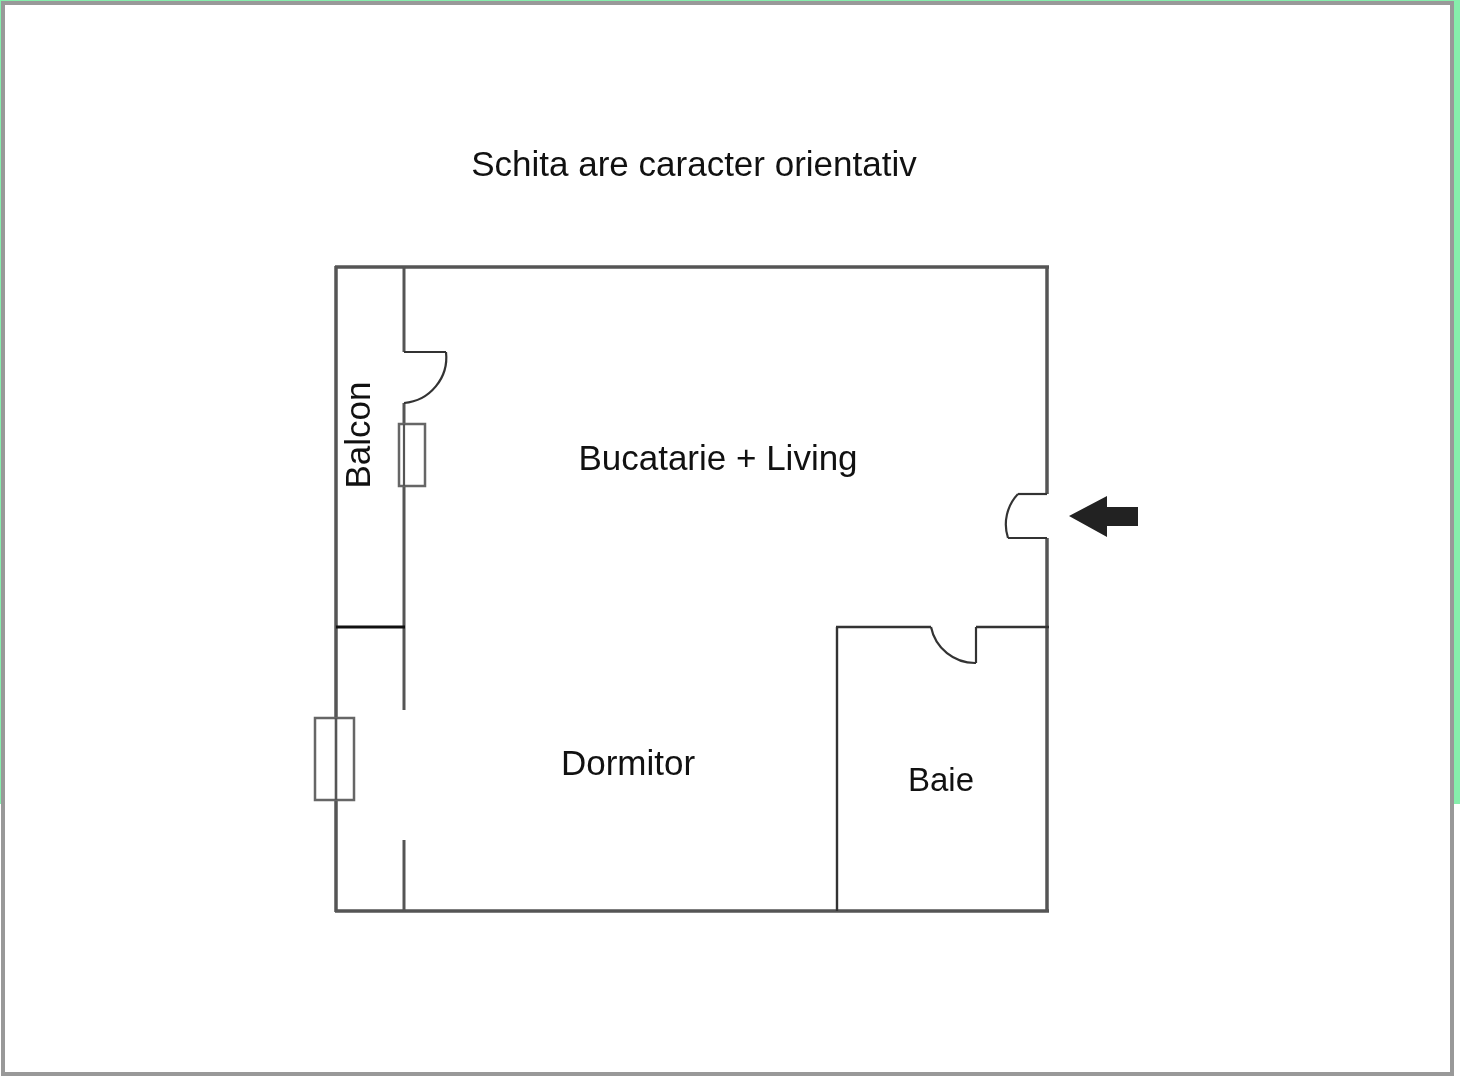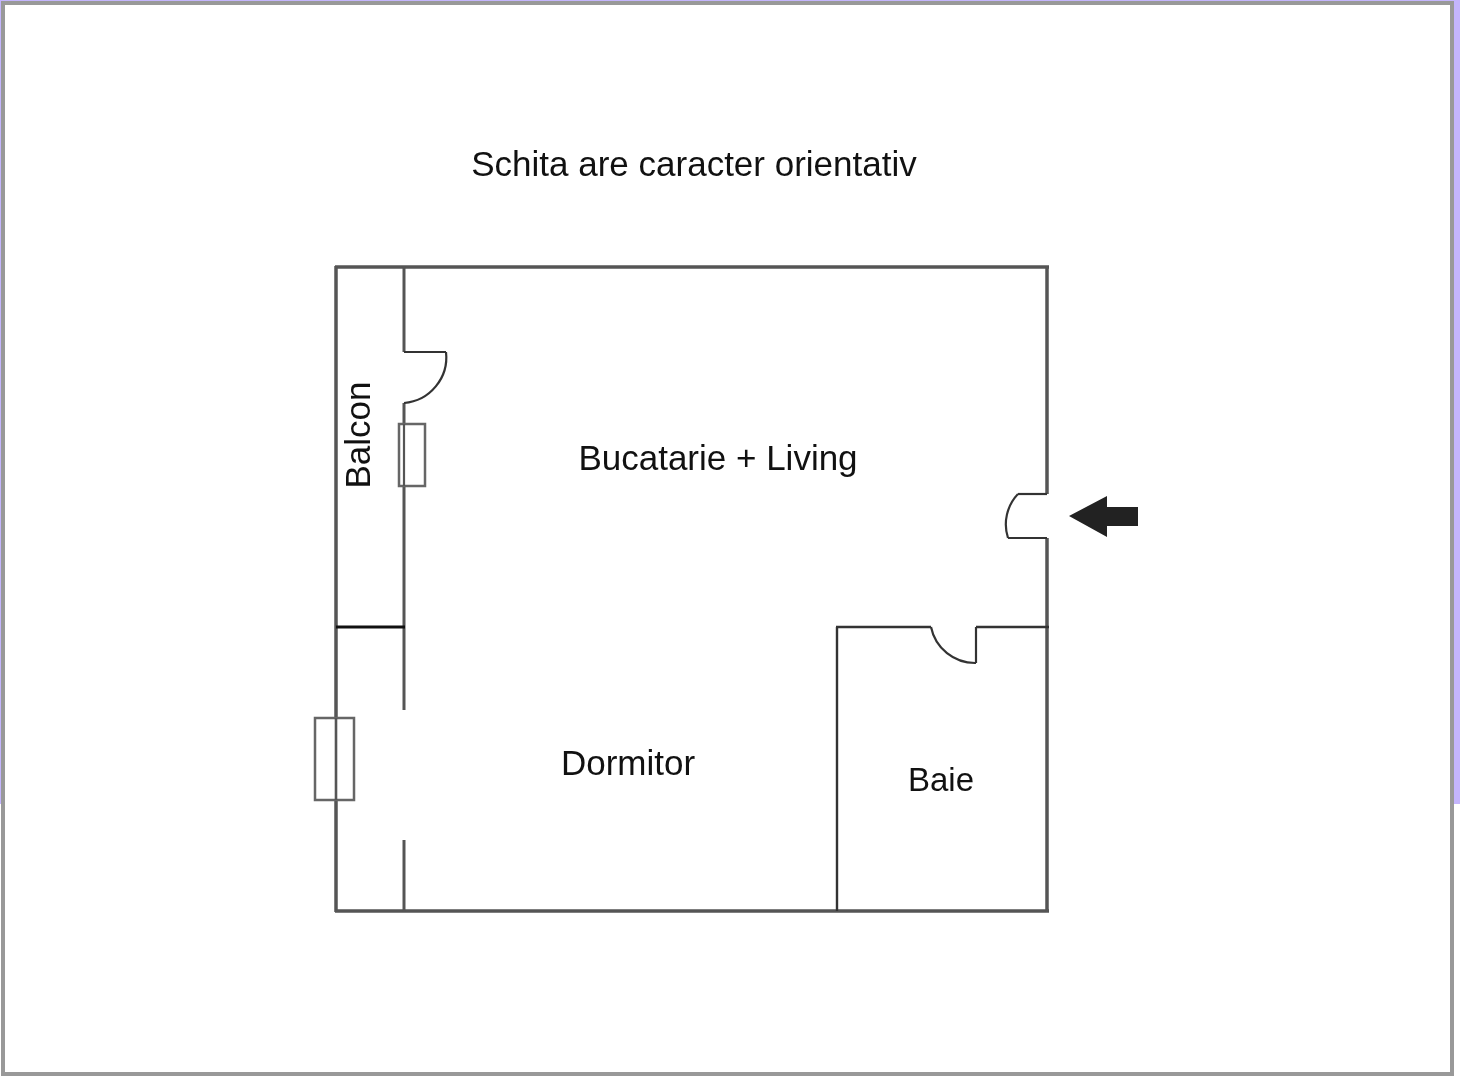--- a/index.html
+++ b/index.html
@@ -10,21 +10,21 @@
   body {
     width: 1460px;
     height: 1082px;
     font-family: "Liberation Sans", sans-serif;
     overflow: hidden;
   }
   #canvas {
     position: relative;
     width: 1460px;
     height: 804px;
-    background: #c4b5fd;
+    background: #86efac;
   }
   #plan-svg {
     position: absolute;
     left: 0;
     top: 0;
     width: 1460px;
     height: 1082px;
     display: block;
   }
   .txt-title {

